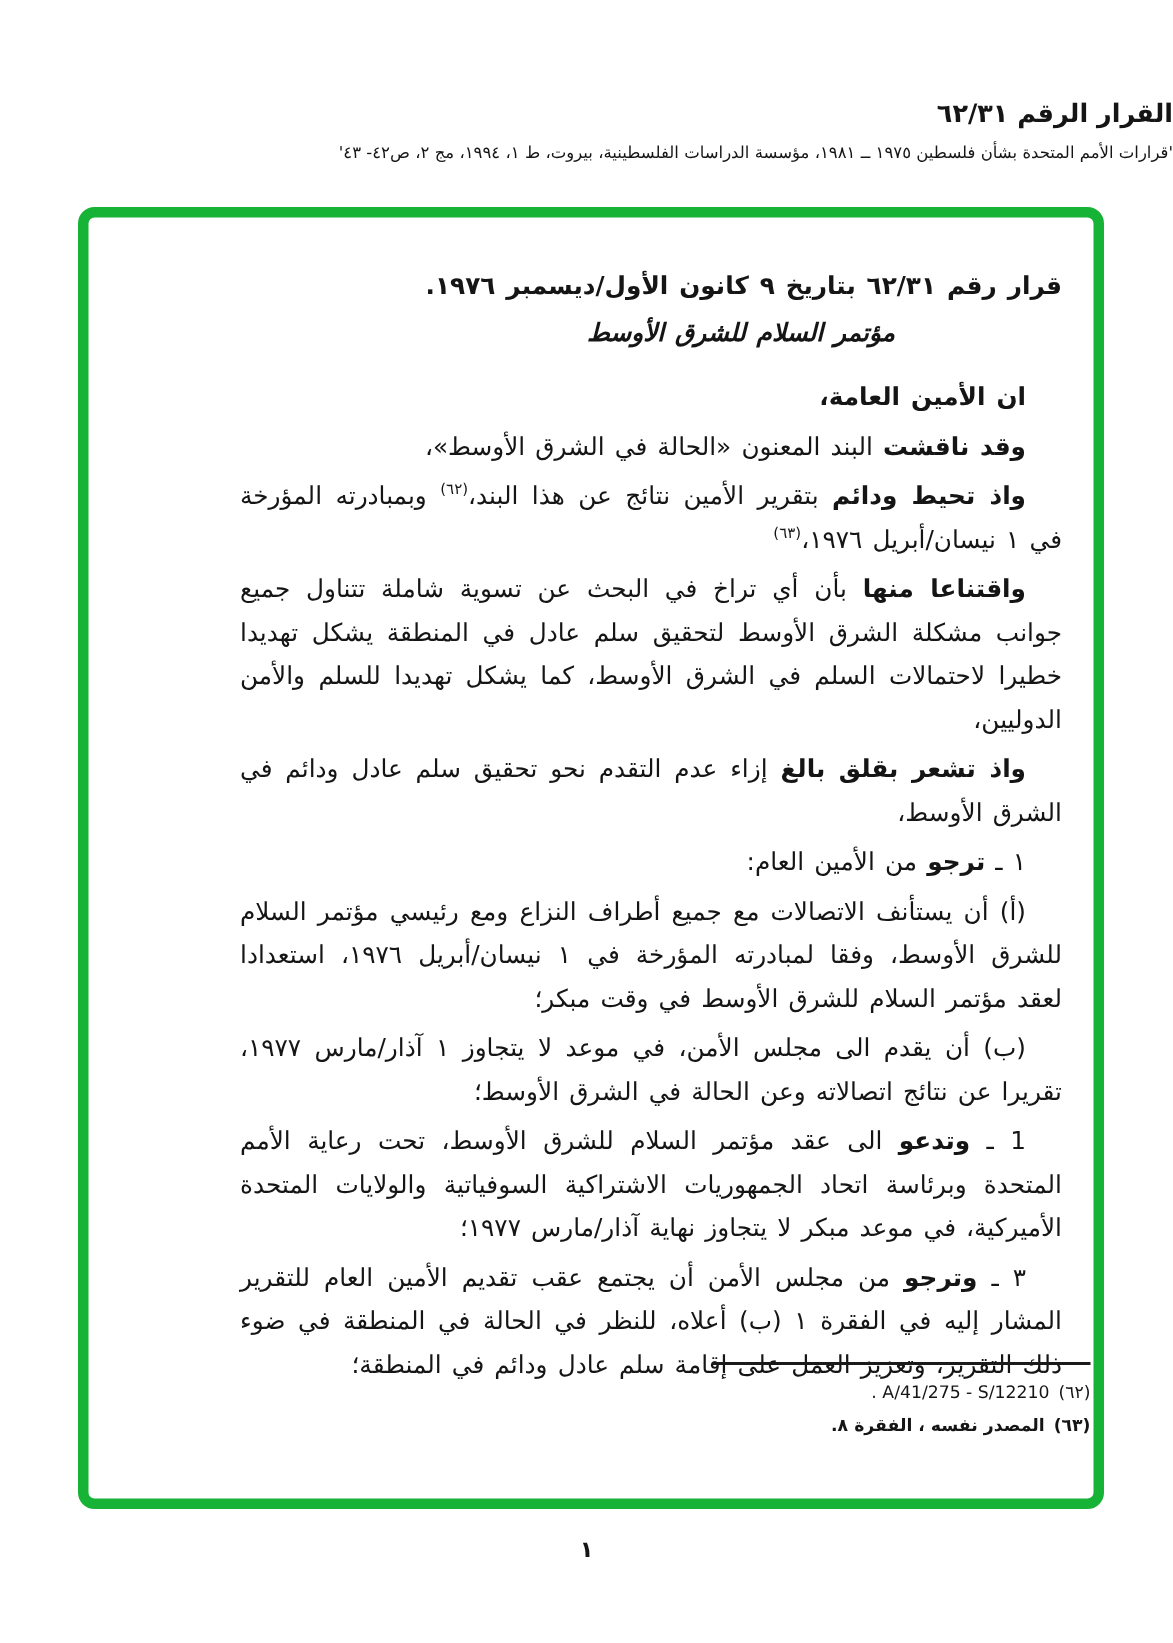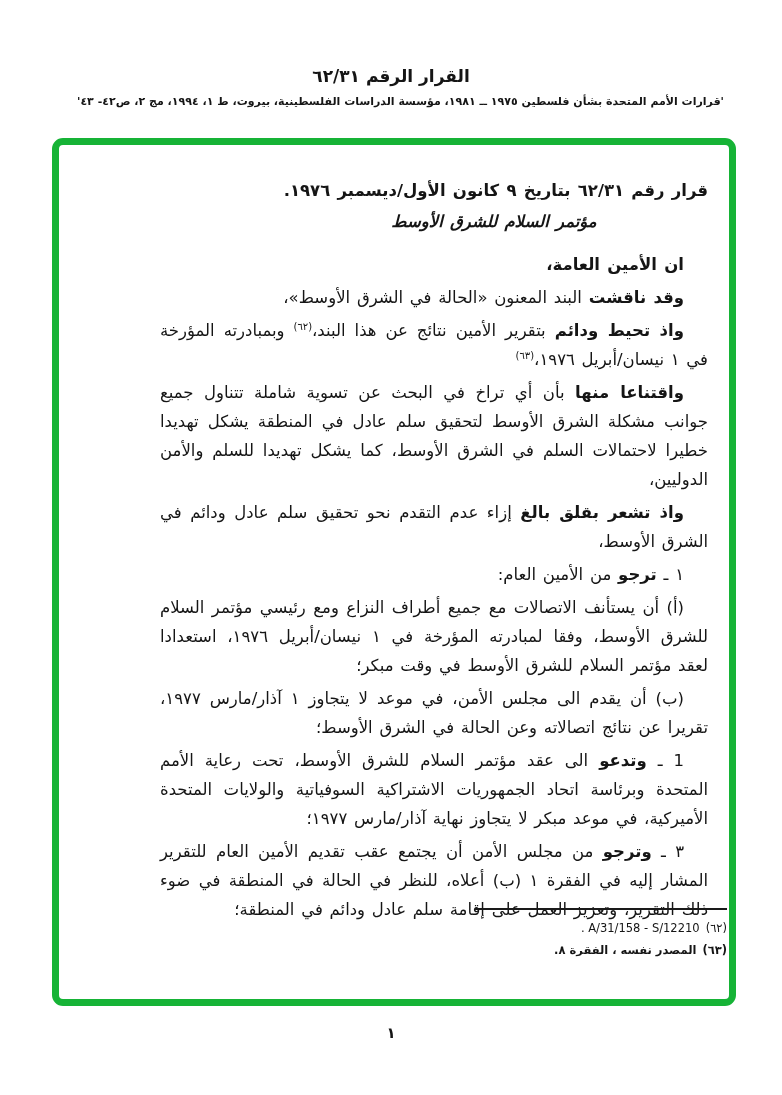--- a/index.html
+++ b/index.html
@@ -13,32 +13,32 @@
     height: 1095px;
     font-family: "DejaVu Sans", sans-serif;
     color: #151515;
     overflow: hidden;
   }
   .page-header {
     position: absolute;
     top: 66px;
     left: 0;
     width: 100%;
-    text-align: center;
+    text-align: right;
     direction: rtl;
   }
   .res-title {
     font-size: 17px;
     font-weight: bold;
     letter-spacing: 0.5px;
   }
   .source-citation {
     margin-top: 9px;
     font-size: 11px;
-    font-weight: bold;
+    font-weight: normal;
     direction: rtl;
     white-space: nowrap;
     padding-left: 19px;
   }
   .annotation-box {
     position: absolute;
     left: 52px;
     top: 138px;
     width: 684px;
     height: 868px;
@@ -123,17 +123,17 @@
       <p><span class="b">واذ تشعر بقلق بالغ</span><span> إزاء عدم التقدم نحو تحقيق سلم عادل ودائم في الشرق الأوسط،</span></p>
       <p class="num"><span>١ ـ </span><span class="b">ترجو</span><span> من الأمين العام:</span></p>
       <p class="sub"><span>(أ) أن يستأنف الاتصالات مع جميع أطراف النزاع ومع رئيسي مؤتمر السلام للشرق الأوسط، وفقا لمبادرته المؤرخة في ١ نيسان/أبريل ١٩٧٦، استعدادا لعقد مؤتمر السلام للشرق الأوسط في وقت مبكر؛</span></p>
       <p class="sub"><span>(ب) أن يقدم الى مجلس الأمن، في موعد لا يتجاوز ١ آذار/مارس ١٩٧٧، تقريرا عن نتائج اتصالاته وعن الحالة في الشرق الأوسط؛</span></p>
       <p class="num"><span>1 ـ </span><span class="b">وتدعو</span><span> الى عقد مؤتمر السلام للشرق الأوسط، تحت رعاية الأمم المتحدة وبرئاسة اتحاد الجمهوريات الاشتراكية السوفياتية والولايات المتحدة الأميركية، في موعد مبكر لا يتجاوز نهاية آذار/مارس ١٩٧٧؛</span></p>
       <p class="num"><span>٣ ـ </span><span class="b">وترجو</span><span> من مجلس الأمن أن يجتمع عقب تقديم الأمين العام للتقرير المشار إليه في الفقرة ١ (ب) أعلاه، للنظر في الحالة في المنطقة في ضوء ذلك التقرير، وتعزيز العمل على إقامة سلم عادل ودائم في المنطقة؛</span></p>
     </div>
 </main>
 
 <aside class="footnotes">
-    <div class="footnote"><span class="fn-marker">(٦٢)</span><span class="fn-text">A/31/158 - S/12210 .</span></div>
+    <div class="footnote"><span class="fn-marker">(٦٢)</span><span class="fn-text">A/41/275 - S/12210 .</span></div>
     <div class="footnote b"><span class="fn-marker">(٦٣)</span><span class="fn-text">المصدر نفسه ، الفقرة ٨.</span></div>
   </aside>
 
 <div class="page-number">١</div>
 
 </body></html>

